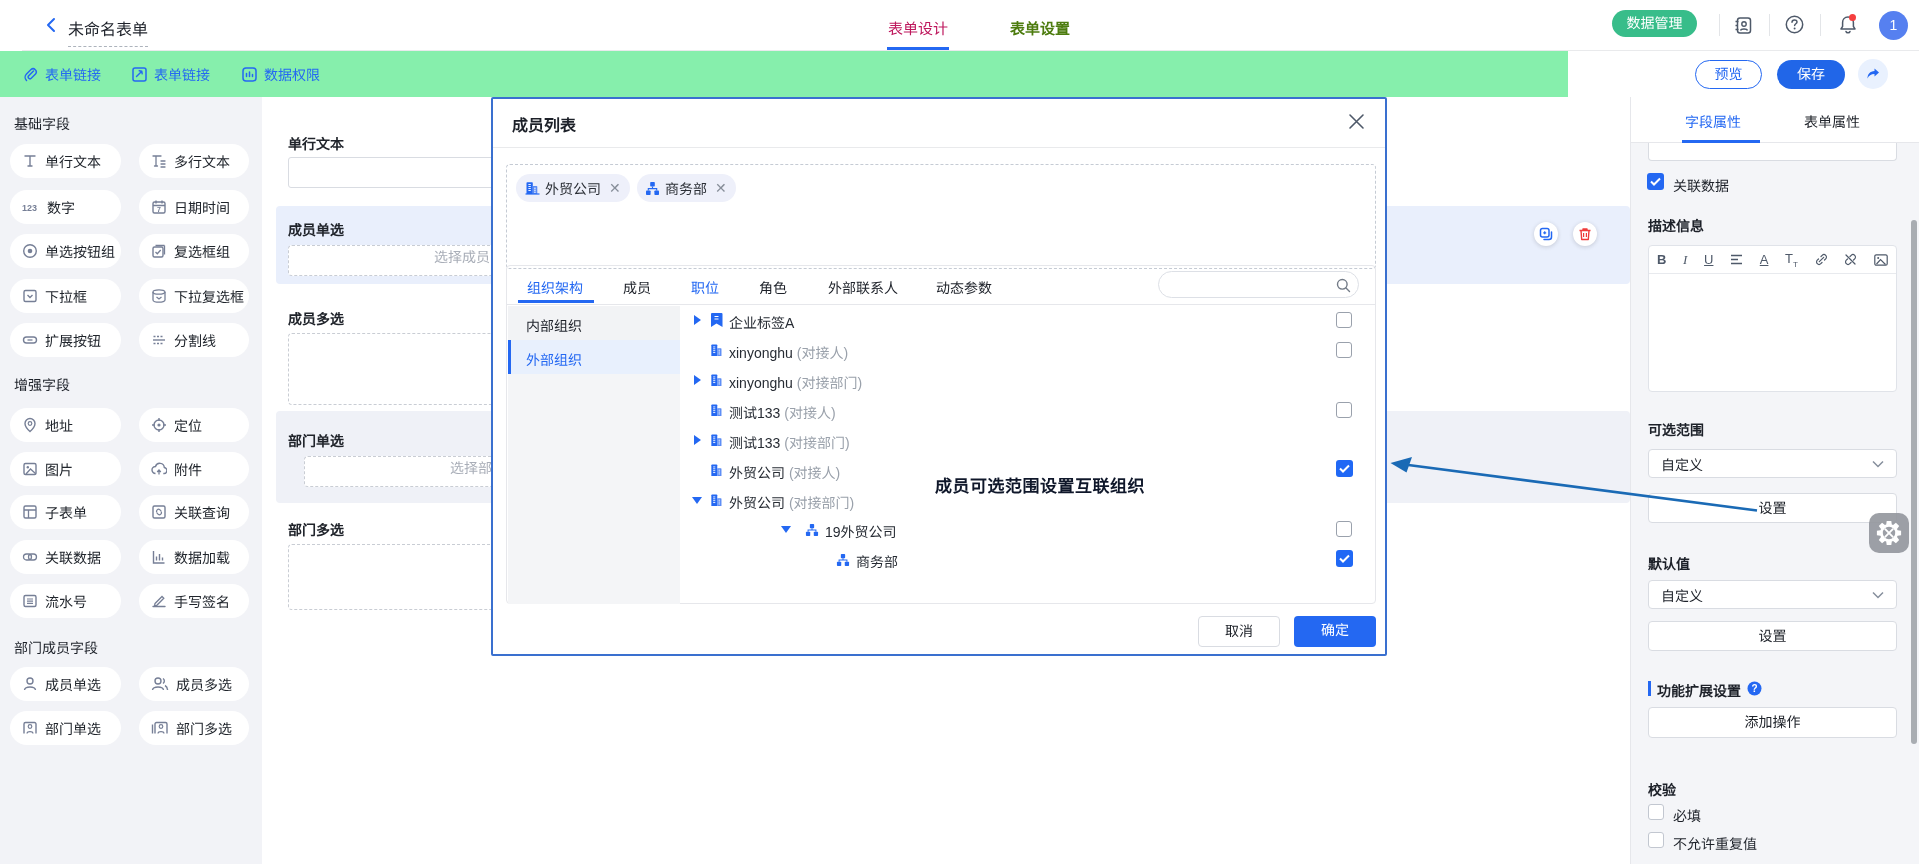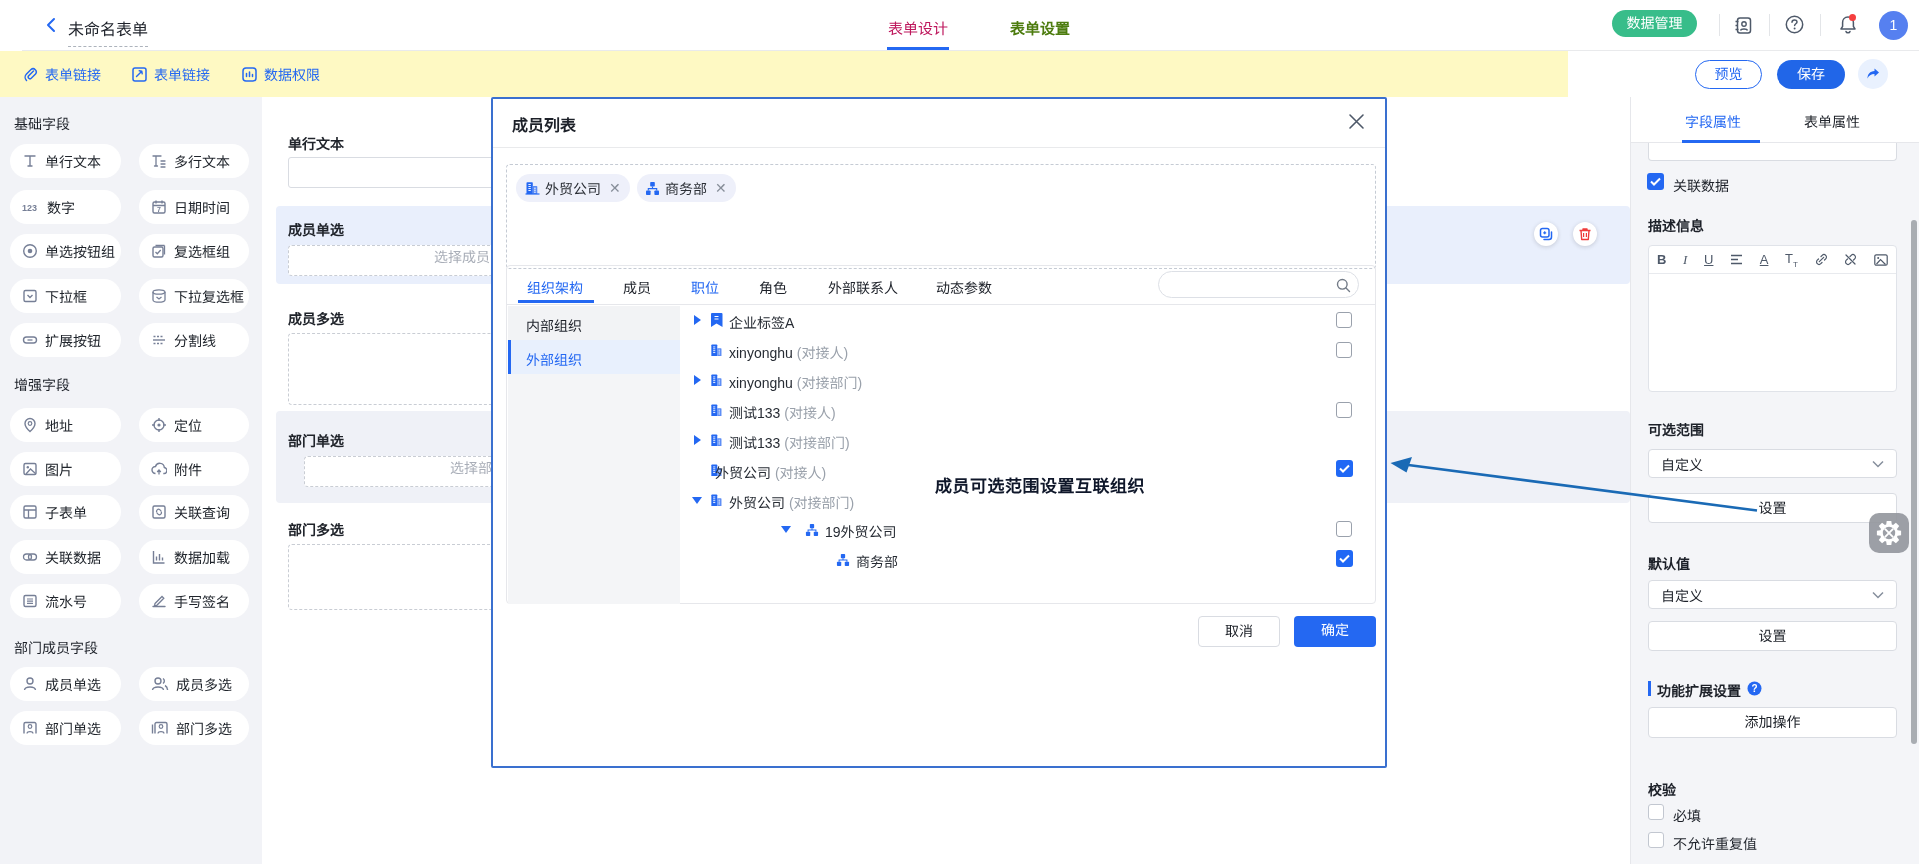--- a/index.html
+++ b/index.html
@@ -11,21 +11,21 @@
 
 #hdr { position:absolute; left:0; top:0; width:1919px; height:51px; background:#fff; border-bottom:1px solid #e9eaec; z-index:10;margin-left:22px; }
 #hdr .title { position:absolute; left:46px; top:16px; font-size:16px; color:#1d2129; border-bottom:1px dashed #adb3bc; padding-bottom:6px; }
 #tab-design { position:absolute; left:866px; top:17px; font-size:15px; color:#be185d; }
 #tab-design::after { content:""; position:absolute; left:-1px; right:-1px; top:30px; height:3px; background:#2468f2; }
 #tab-setting { position:absolute; left:988px; top:17px; font-size:15px; color:#4d7c0f;font-weight:bold; }
 .hsep { position:absolute; top:14px; width:1px; height:22px; background:#e3e5e8; }
 #btn-green { position:absolute; left:1590px; top:10px; width:85px; height:27px; background:#38bd8a; border-radius:14px; color:#fff; font-size:14px; text-align:center; line-height:27px; }
 #avatar { position:absolute; left:1857px; top:11px; width:29px; height:29px; border-radius:50%; background:#5680f0; color:#fff; text-align:center; line-height:29px; font-size:14px; }
 
-#tbar { position:absolute; left:0; top:51px; width:1568px; height:46px; background:#fef9c3; z-index:10; }
+#tbar { position:absolute; left:0; top:51px; width:1568px; height:46px; background:#86efac; z-index:10; }
 .tlink { position:absolute; top:13px; height:20px; display:flex; align-items:center; gap:7px; color:#2468f2; font-size:14px; }
 #btn-preview { position:absolute; left:1695px; top:9px; width:67px; height:29px; border:1px solid #2468f2; border-radius:15px; color:#2468f2; text-align:center; line-height:27px; background:#fff; }
 #btn-save { position:absolute; left:1777px; top:9px; width:68px; height:29px; border-radius:15px; color:#fff; text-align:center; line-height:29px; background:#2166e8; }
 #btn-share { position:absolute; left:1858px; top:8px; width:30px; height:30px; border-radius:50%; background:#e9f1fe; display:flex; align-items:center; justify-content:center; }
 
 #lsb { position:absolute; left:0; top:97px; width:262px; height:767px; background:#f2f3f7; z-index:5; }
 .sec-h { position:absolute; left:14px; font-size:14px; font-weight:normal; color:#1d2129; }
 .fbtn { position:absolute; height:34px; background:#fff; border-radius:17px; display:flex; align-items:center; padding-left:12px; gap:7px; font-size:14px; color:#20252c; }
 .c1 { left:10px; width:111px; }
 .c2 { left:139px; width:110px; }
@@ -41,21 +41,21 @@
 .iconcirc { position:absolute; width:24px; height:24px; border-radius:50%; background:#fff; box-shadow:0 1px 4px rgba(31,35,41,.18); display:flex; align-items:center; justify-content:center; }
 
 #rp { position:absolute; left:1630px; top:97px; width:289px; height:767px; background:#f4f5f8; border-left:1px solid #e6e7eb; z-index:5; }
 #rp .ptabs { position:absolute; left:0; top:0; width:288px; height:46px; background:#fff; border-bottom:1px solid #e6e7eb; }
 .rp-lab { position:absolute; left:17px; font-size:14px; font-weight:bold; color:#1d2129; }
 .rp-box { position:absolute; left:17px; width:249px; background:#fff; border:1px solid #d9dce2; border-radius:4px; }
 .rp-btn { position:absolute; left:17px; width:249px; height:30px; background:#fff; border:1px solid #d9dce2; border-radius:4px; text-align:center; line-height:28px; font-size:14px; color:#20242b; }
 .cb { width:16px; height:16px; border:1px solid #c2c7d0; border-radius:3px; background:#fff; display:inline-block; }
 .cb-on { width:17px; height:17px; border-radius:3px; background:#2468f2; display:inline-flex; align-items:center; justify-content:center; }
 
-#modal { position:absolute; left:491px; top:97px; width:896px; height:671px; background:#fff; border:2px solid #3a70cf; border-radius:2px; z-index:40; }
+#modal { position:absolute; left:491px; top:97px; width:896px; height:559px; background:#fff; border:2px solid #3a70cf; border-radius:2px; z-index:40; }
 #modal .mtitle { position:absolute; left:19px; top:13px; font-size:16px; font-weight:bold; color:#1d2129; }
 #tagbox { position:absolute; left:13px; top:65px; width:870px; height:105px; border:1px dashed #c5cbd4; border-radius:4px; }
 .mtag { position:absolute; top:9px; height:28px; background:#eef0fa; border-radius:14px; display:flex; align-items:center; padding:0 9px 0 8px; gap:5px; font-size:14px; color:#2b2f36; }
 .mtag .x { color:#878e99; font-size:14px; margin-left:3px; }
 #cbox { position:absolute; left:13px; top:166px; width:870px; height:339px; border:1px solid #e6e7eb; border-radius:4px; }
 #cbox .tabs { position:absolute; left:0; top:0; width:868px; height:39px; border-bottom:1px solid #e6e7eb; }
 .mtab { position:absolute; top:11px; font-size:14px; color:#1d2129; }
 #leftcol { position:absolute; left:1px; top:40px; width:172px; height:298px; background:#f4f5f7; }
 .mcb { position:absolute; left:845px; width:16px; height:16px; border:1.5px solid #9aa1ac; border-radius:3px; background:#fff; }
 .mcb-on { position:absolute; left:845px; width:17px; height:17px; border-radius:3px; background:#2068f5; display:flex; align-items:center; justify-content:center; }
@@ -445,21 +445,21 @@
       <path d="M10.1 8.2 h1.7 M10.1 10.2 h1.7 M10.1 12.2 h1.7" stroke="#fff" stroke-width="0.9"></path>
     </svg>
   <div class="tx" style="left:238px;top:335px">测试133 <span class="sub">(对接部门)</span></div>
 
   <svg class="ticon" style="left:218px;top:365px" width="15" height="16" viewBox="0 0 16 16">
       <path d="M2.5 14.5 V3 a0.8 0.8 0 0 1 0.8-0.8 H8 a0.8 0.8 0 0 1 0.8 0.8 v11.5 Z" fill="#2468f2"></path>
       <path d="M8.8 6 h3.7 a0.8 0.8 0 0 1 0.8 0.8 v7.7 H8.8 Z" fill="#5b8cf5"></path>
       <path d="M4.4 4.7 h2.3 M4.4 6.7 h2.3 M4.4 8.7 h2.3 M4.4 10.7 h2.3" stroke="#fff" stroke-width="0.9"></path>
       <path d="M10.1 8.2 h1.7 M10.1 10.2 h1.7 M10.1 12.2 h1.7" stroke="#fff" stroke-width="0.9"></path>
     </svg>
-  <div class="tx" style="left:224px;top:365px">外贸公司 <span class="sub">(对接人)</span></div>
+  <div class="tx" style="left:238px;top:365px">外贸公司 <span class="sub">(对接人)</span></div>
 
   <div class="ar ard" style="left:201px;top:400px"></div>
   <svg class="ticon" style="left:218px;top:395px" width="15" height="16" viewBox="0 0 16 16">
       <path d="M2.5 14.5 V3 a0.8 0.8 0 0 1 0.8-0.8 H8 a0.8 0.8 0 0 1 0.8 0.8 v11.5 Z" fill="#2468f2"></path>
       <path d="M8.8 6 h3.7 a0.8 0.8 0 0 1 0.8 0.8 v7.7 H8.8 Z" fill="#5b8cf5"></path>
       <path d="M4.4 4.7 h2.3 M4.4 6.7 h2.3 M4.4 8.7 h2.3 M4.4 10.7 h2.3" stroke="#fff" stroke-width="0.9"></path>
       <path d="M10.1 8.2 h1.7 M10.1 10.2 h1.7 M10.1 12.2 h1.7" stroke="#fff" stroke-width="0.9"></path>
     </svg>
   <div class="tx" style="left:238px;top:395px">外贸公司 <span class="sub">(对接部门)</span></div>
 

